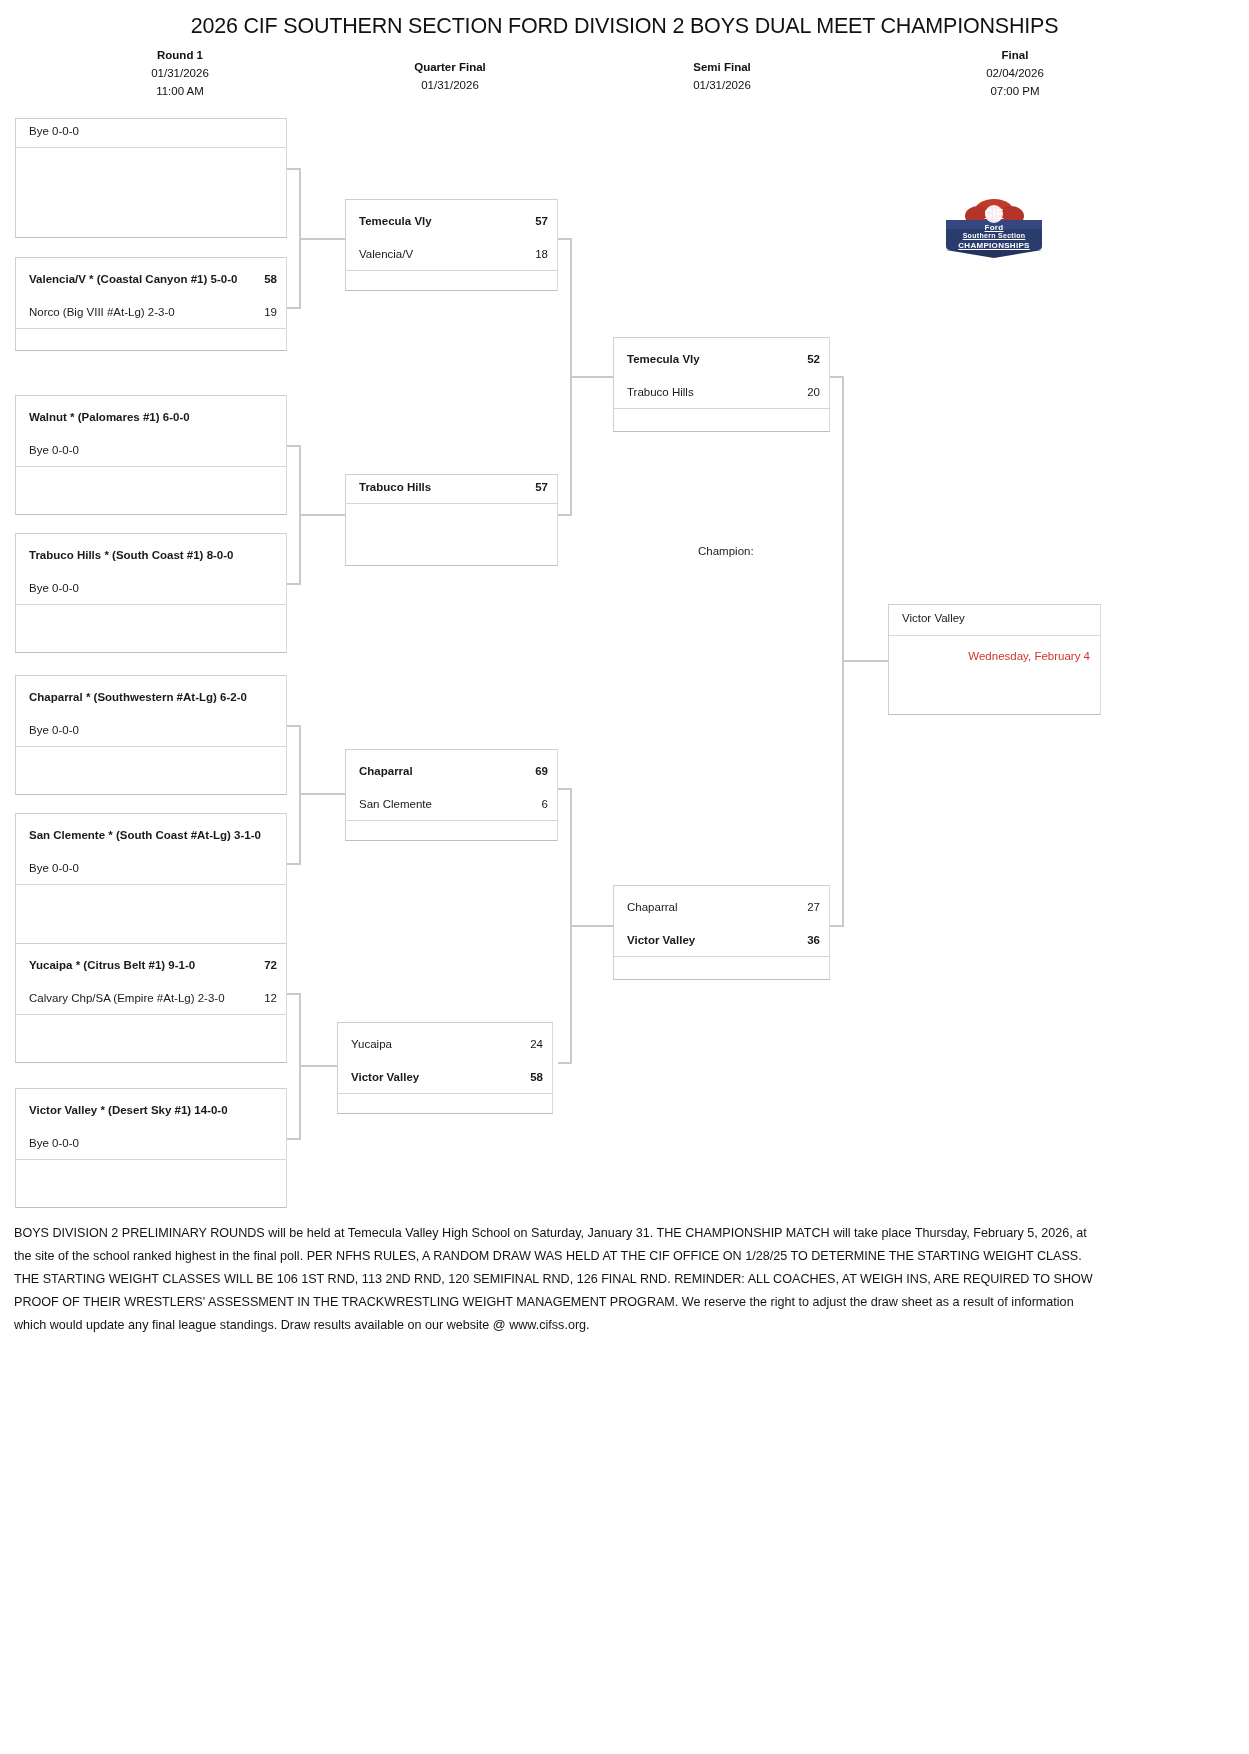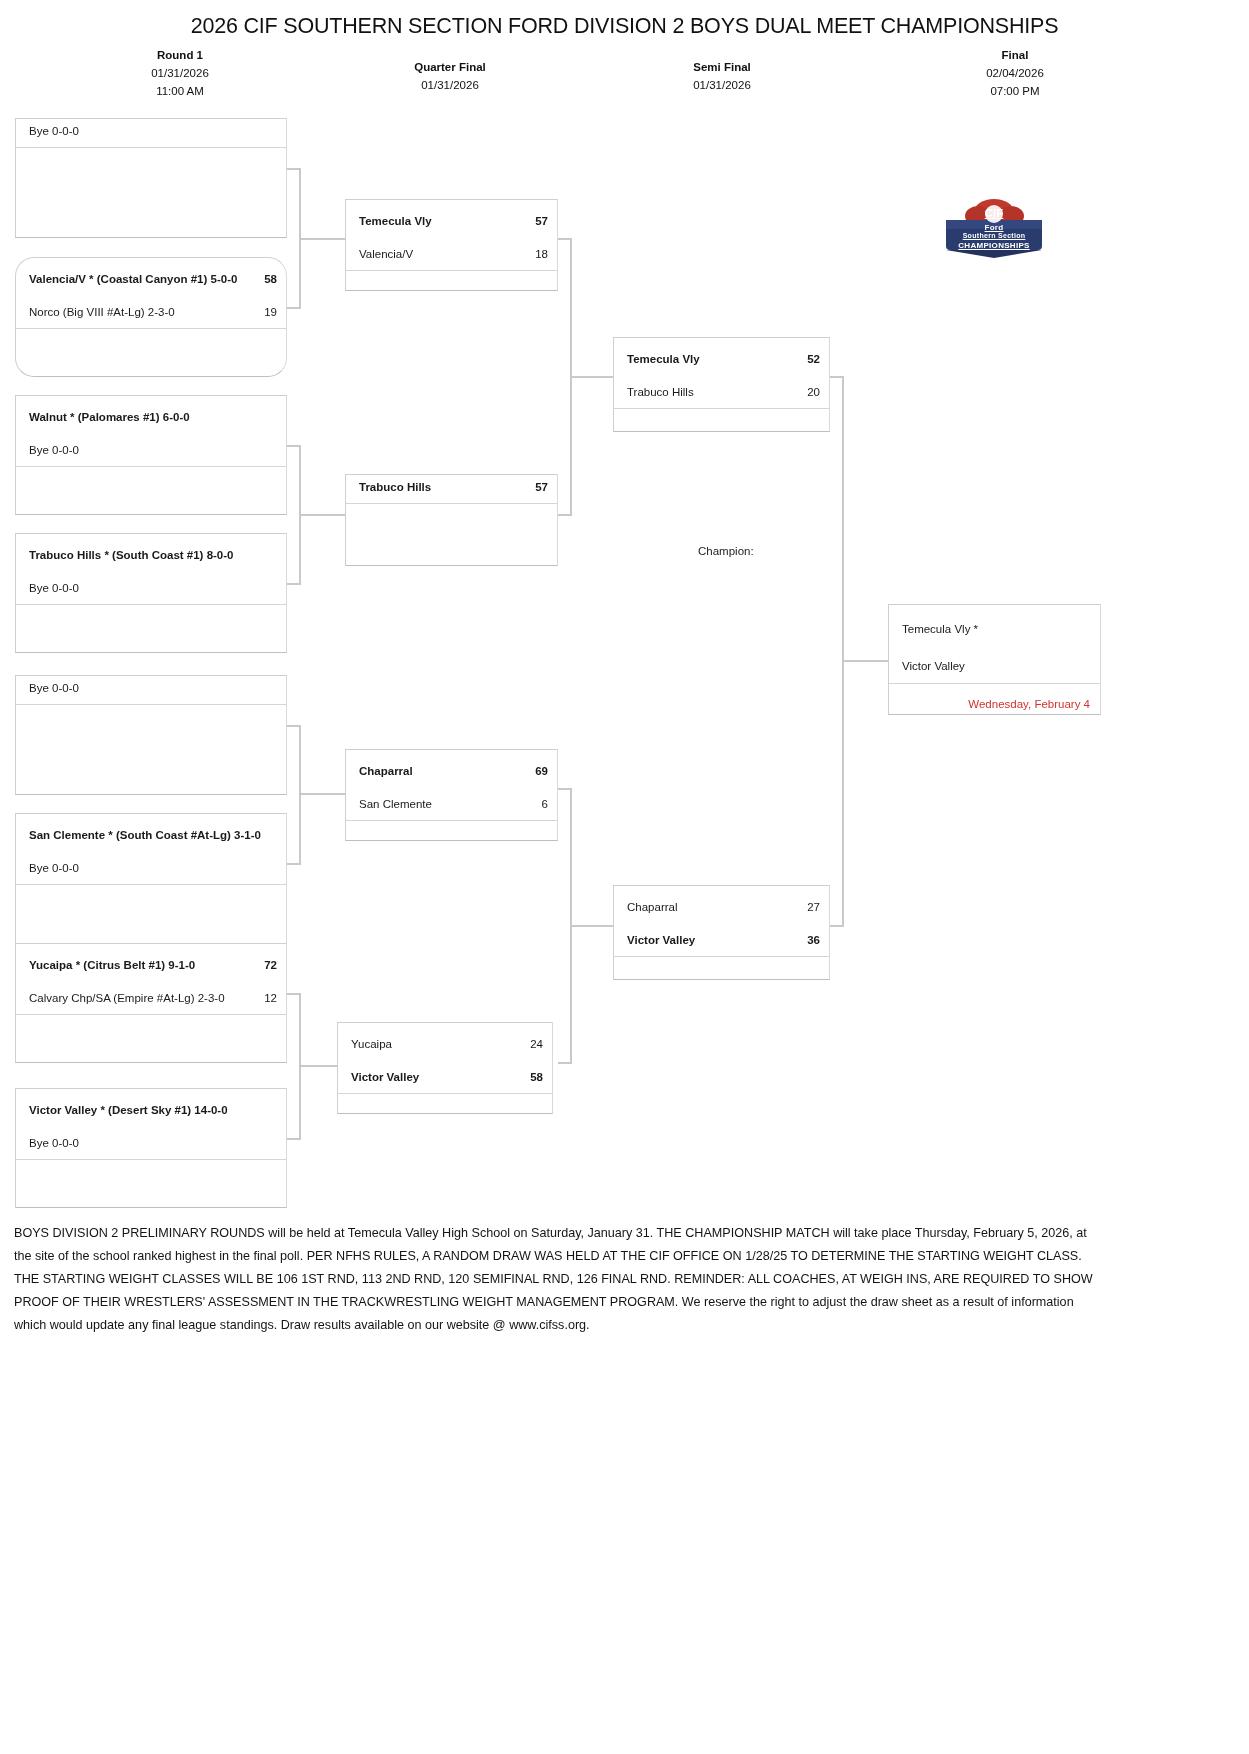--- a/index.html
+++ b/index.html
@@ -180,21 +180,21 @@
 
 <div class="slot" style="left:15px; top:118px; width:272px; height:120px;">
   <div class="row">
     <span>Bye 0-0-0</span>
     <span class="score"></span>
   </div>
   <div class="divider"></div>
   <div class="pad"></div>
 </div>
 
-<div class="slot" style="left:15px; top:257px; width:272px; height:120px;border-radius:19px;">
+<div class="slot" style="left:15px; top:257px; width:272px; height:94px;">
   <div class="row first winner">
     <span>Valencia/V * (Coastal Canyon #1) 5-0-0</span>
     <span class="score">58</span>
   </div>
   <div class="row">
     <span>Norco (Big VIII #At-Lg) 2-3-0</span>
     <span class="score">19</span>
   </div>
   <div class="divider"></div>
   <div class="pad"></div>
@@ -220,20 +220,24 @@
   </div>
   <div class="row">
     <span>Bye 0-0-0</span>
     <span class="score"></span>
   </div>
   <div class="divider"></div>
   <div class="pad"></div>
 </div>
 
 <div class="slot" style="left:15px; top:675px; width:272px; height:120px;">
+  <div class="row first winner">
+    <span>Chaparral * (Southwestern #At-Lg) 6-2-0</span>
+    <span class="score"></span>
+  </div>
   <div class="row">
     <span>Bye 0-0-0</span>
     <span class="score"></span>
   </div>
   <div class="divider"></div>
   <div class="pad"></div>
 </div>
 
 <div class="slot" style="left:15px; top:813px; width:272px; height:132px;">
   <div class="row first winner">
@@ -379,24 +383,20 @@
 </div>
 
 <div class="conn h" style="left:830px; top:376px; width:13px;"></div>
 <div class="conn h" style="left:830px; top:925px; width:13px;"></div>
 <div class="conn v" style="left:842px; top:376px; height:551px;"></div>
 <div class="conn h" style="left:842px; top:660px; width:46px;"></div>
 
 <div class="champion-label" style="left:698px; top:545px;">Champion:</div>
 
 <div class="slot final" style="left:888px; top:604px; width:213px; height:111px;">
-  <div class="row first">
-    <span>Temecula Vly *</span>
-    <span class="score"></span>
-  </div>
   <div class="row">
     <span>Victor Valley</span>
     <span class="score"></span>
   </div>
   <div class="divider"></div>
   <div class="redline" style="margin-top:10px;">Wednesday, February 4</div>
 </div>
 
 <div class="footer-note">BOYS DIVISION 2 PRELIMINARY ROUNDS will be held at Temecula Valley High School on Saturday, January 31. THE CHAMPIONSHIP MATCH will take place Thursday, February 5, 2026, at the site of the school ranked highest in the final poll. PER NFHS RULES, A RANDOM DRAW WAS HELD AT THE CIF OFFICE ON 1/28/25 TO DETERMINE THE STARTING WEIGHT CLASS. THE STARTING WEIGHT CLASSES WILL BE 106 1ST RND, 113 2ND RND, 120 SEMIFINAL RND, 126 FINAL RND. REMINDER: ALL COACHES, AT WEIGH INS, ARE REQUIRED TO SHOW PROOF OF THEIR WRESTLERS' ASSESSMENT IN THE TRACKWRESTLING WEIGHT MANAGEMENT PROGRAM. We reserve the right to adjust the draw sheet as a result of information which would update any final league standings. Draw results available on our website @ www.cifss.org.</div>
 

